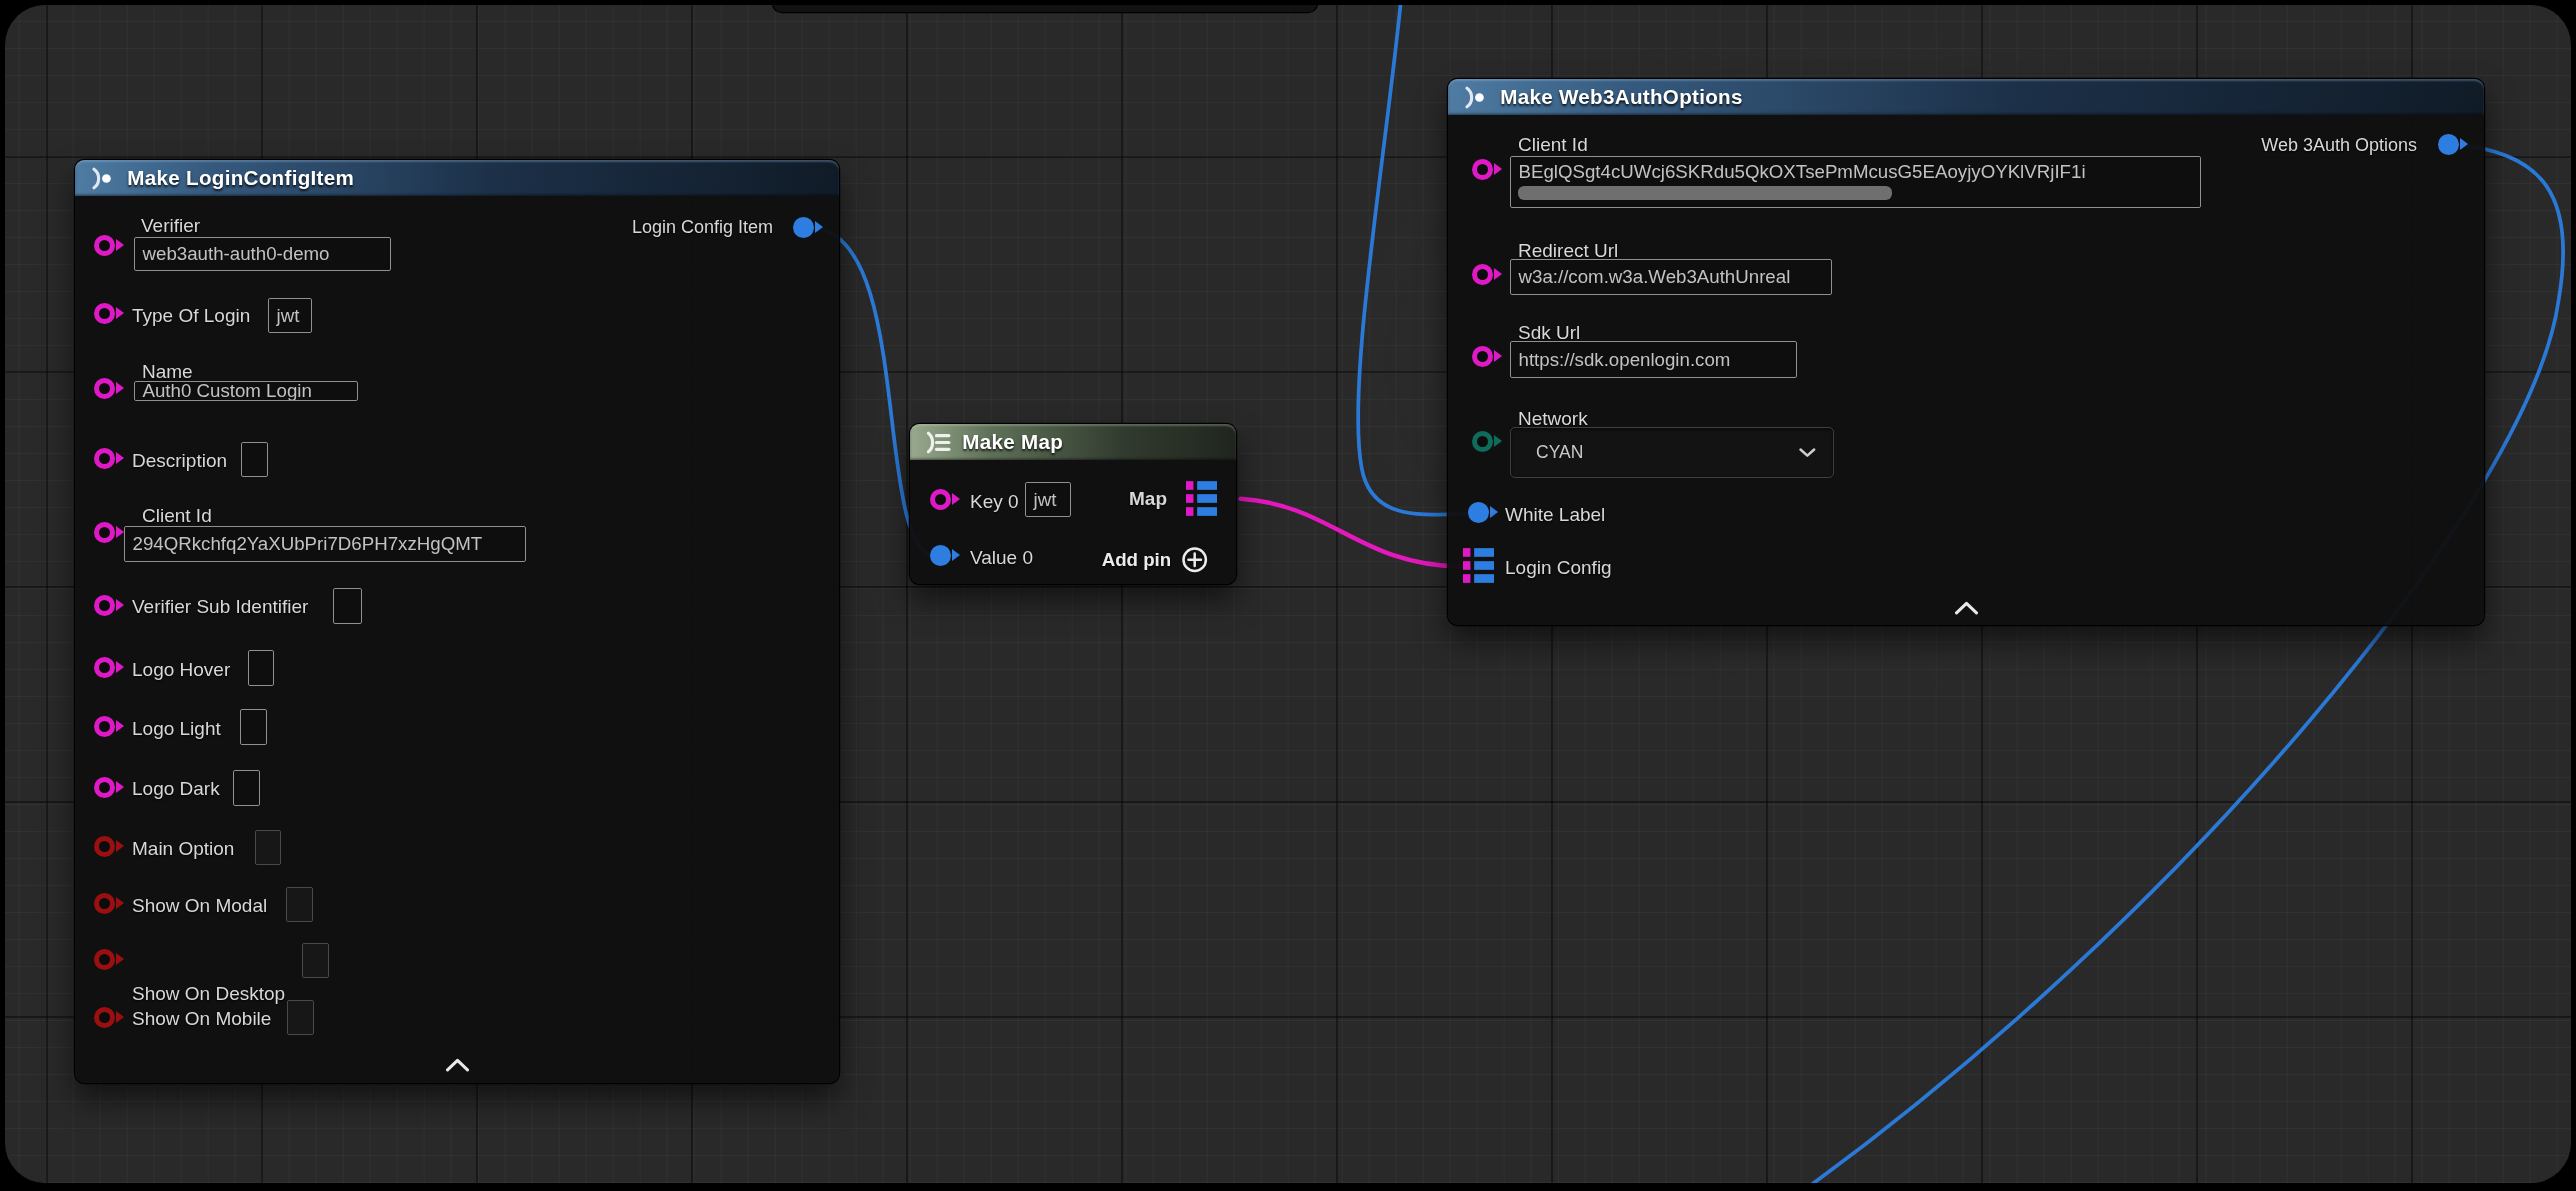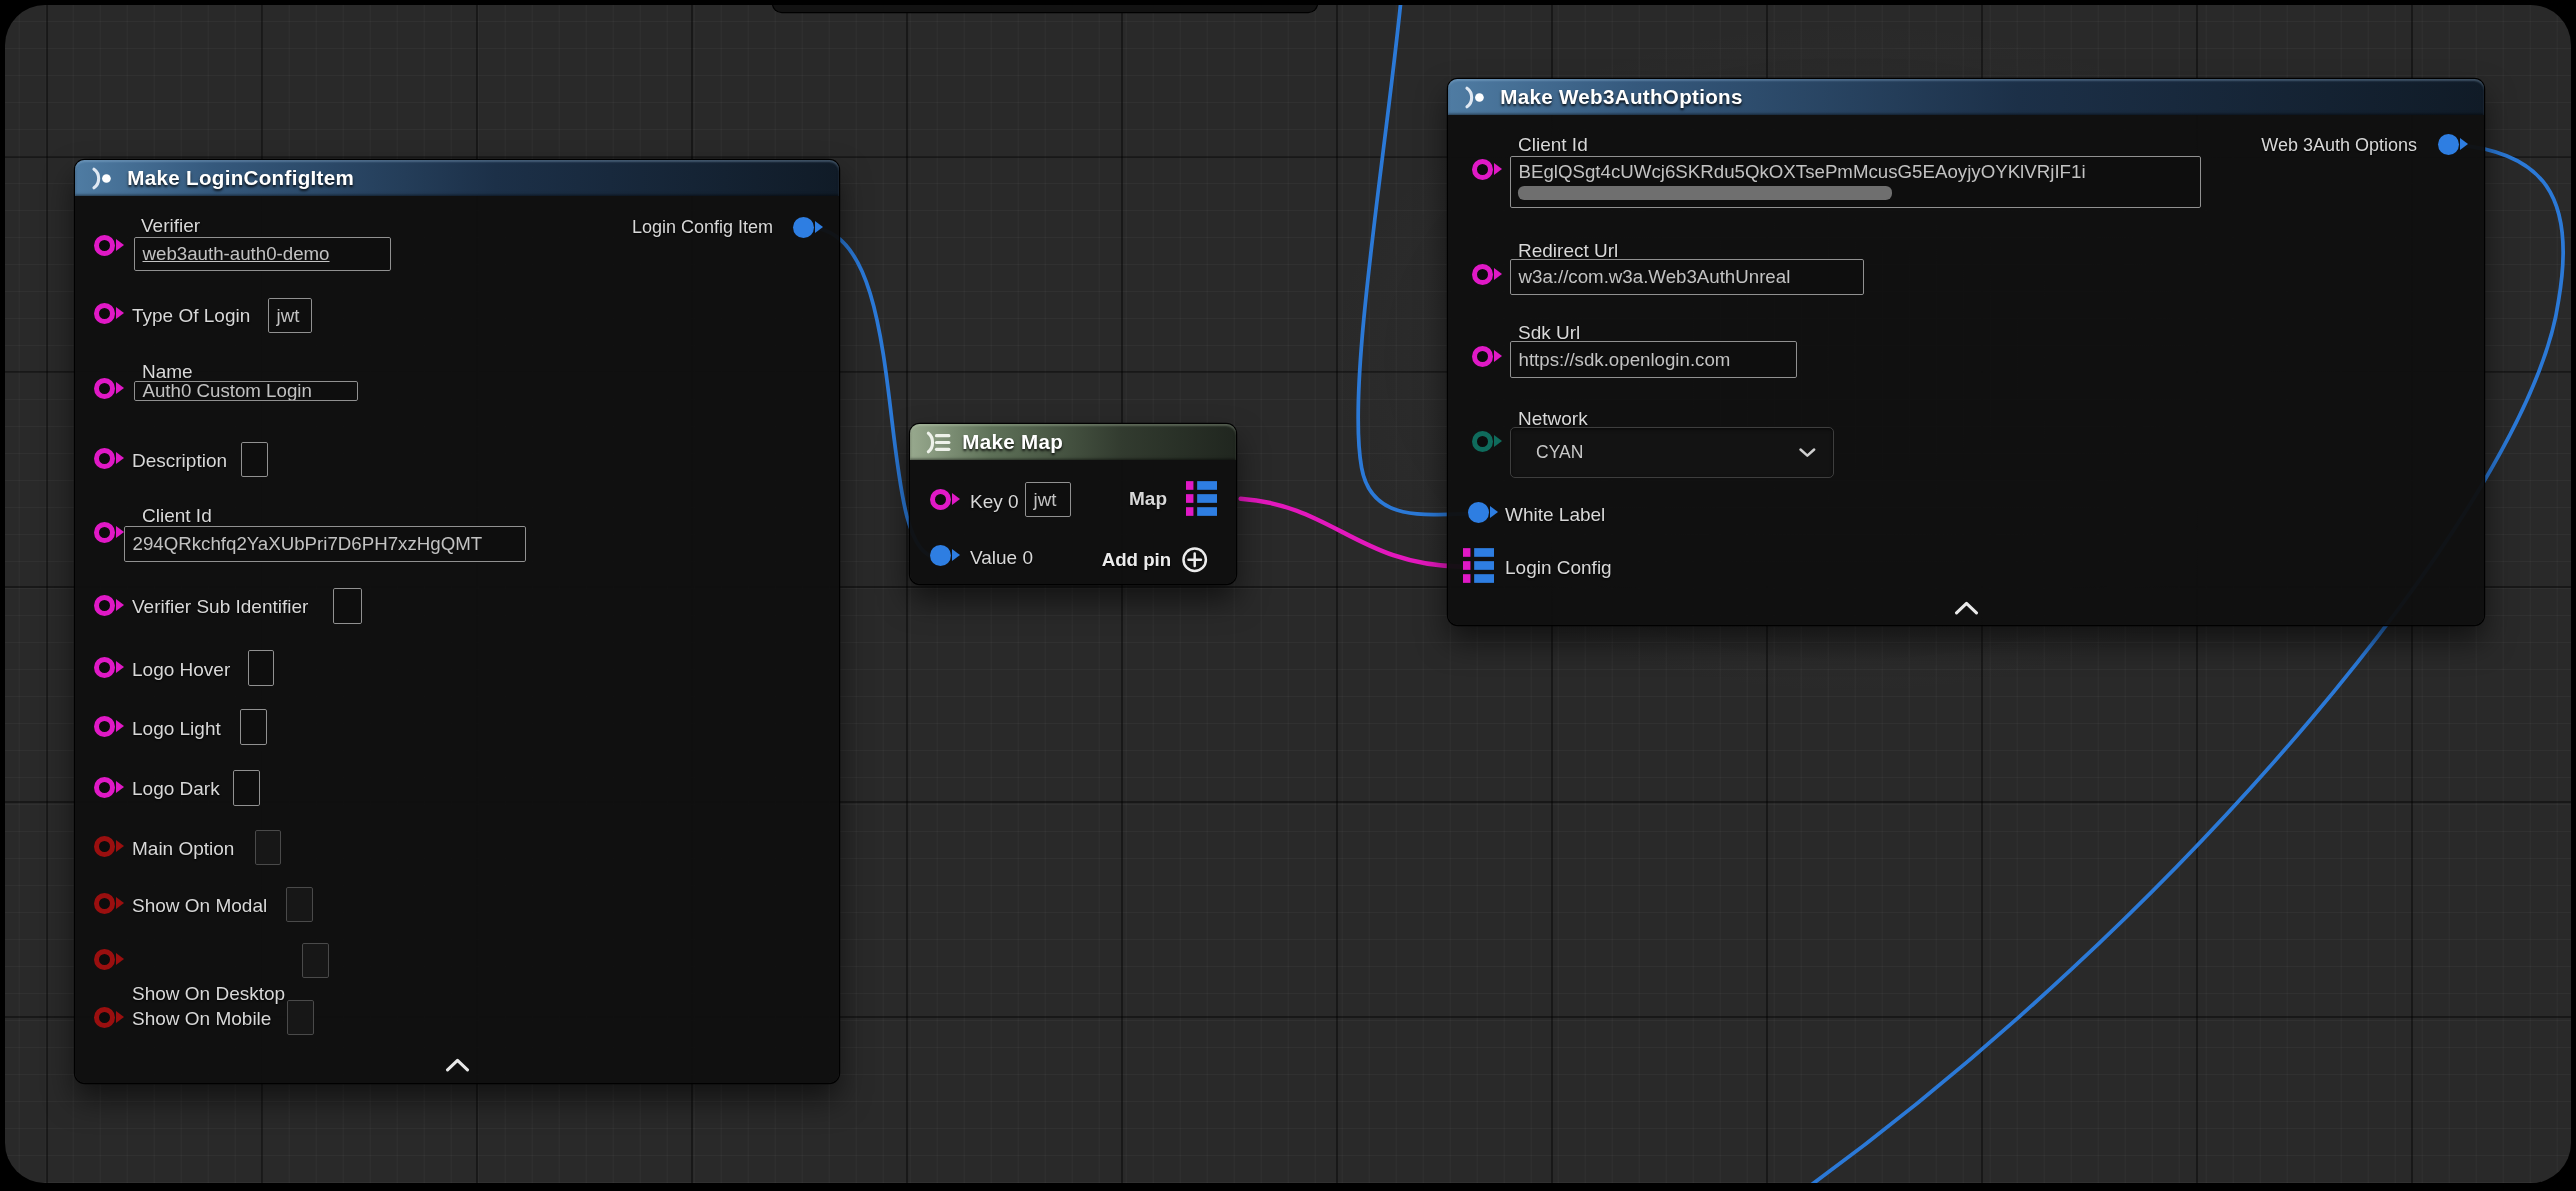--- a/index.html
+++ b/index.html
@@ -79,21 +79,21 @@
       <div class="pin" style="left:718px;top:57px;--col:#2e7ee2;">
         <div class="c filled"></div>
           <div class="wdg"></div>
       </div>
 
       <span class="lbl" style="left:66px;top:55px;">Verifier</span>
       <div class="pin" style="left:18.7px;top:75px;--col:#e019c6;">
           <div class="c hollow"></div>
           <div class="wdg"></div>
         </div>
-      <div class="field" style="left:59px;top:77px;width:257px;height:34px;text-decoration:underline;">
+      <div class="field" style="left:59px;top:77px;width:257px;height:34px;">
         <span>web3auth-auth0-demo</span>
       </div>
 
       <div class="pin" style="left:18.7px;top:143px;--col:#e019c6;">
           <div class="c hollow"></div>
           <div class="wdg"></div>
         </div>
       <span class="lbl" style="left:57px;top:145px;">Type Of Login</span>
       <div class="field" style="left:193px;top:138px;width:44px;height:35px;">
         <span>jwt</span>
@@ -264,21 +264,21 @@
       <div class="field" style="left:62px;top:77px;width:691px;height:52px;align-items:flex-start;padding-top:3.7px;">
         <span>BEglQSgt4cUWcj6SKRdu5QkOXTsePmMcusG5EAoyjyOYKlVRjIF1i</span>
       </div>
       <div class="scrollbar" style="left:70px;top:107px;width:374px;height:13.7px;"></div>
 
       <span class="lbl" style="left:70px;top:161px;">Redirect Url</span>
       <div class="pin" style="left:24px;top:185px;--col:#e019c6;">
           <div class="c hollow"></div>
           <div class="wdg"></div>
         </div>
-      <div class="field" style="left:62px;top:180px;width:354px;height:36px;">
+      <div class="field" style="left:62px;top:180px;width:322px;height:36px;">
         <span>w3a://com.w3a.Web3AuthUnreal</span>
       </div>
 
       <span class="lbl" style="left:70px;top:243px;">Sdk Url</span>
       <div class="pin" style="left:24px;top:267px;--col:#e019c6;">
           <div class="c hollow"></div>
           <div class="wdg"></div>
         </div>
       <div class="field" style="left:62px;top:262px;width:287px;height:37px;">
         <span>https://sdk.openlogin.com</span>

